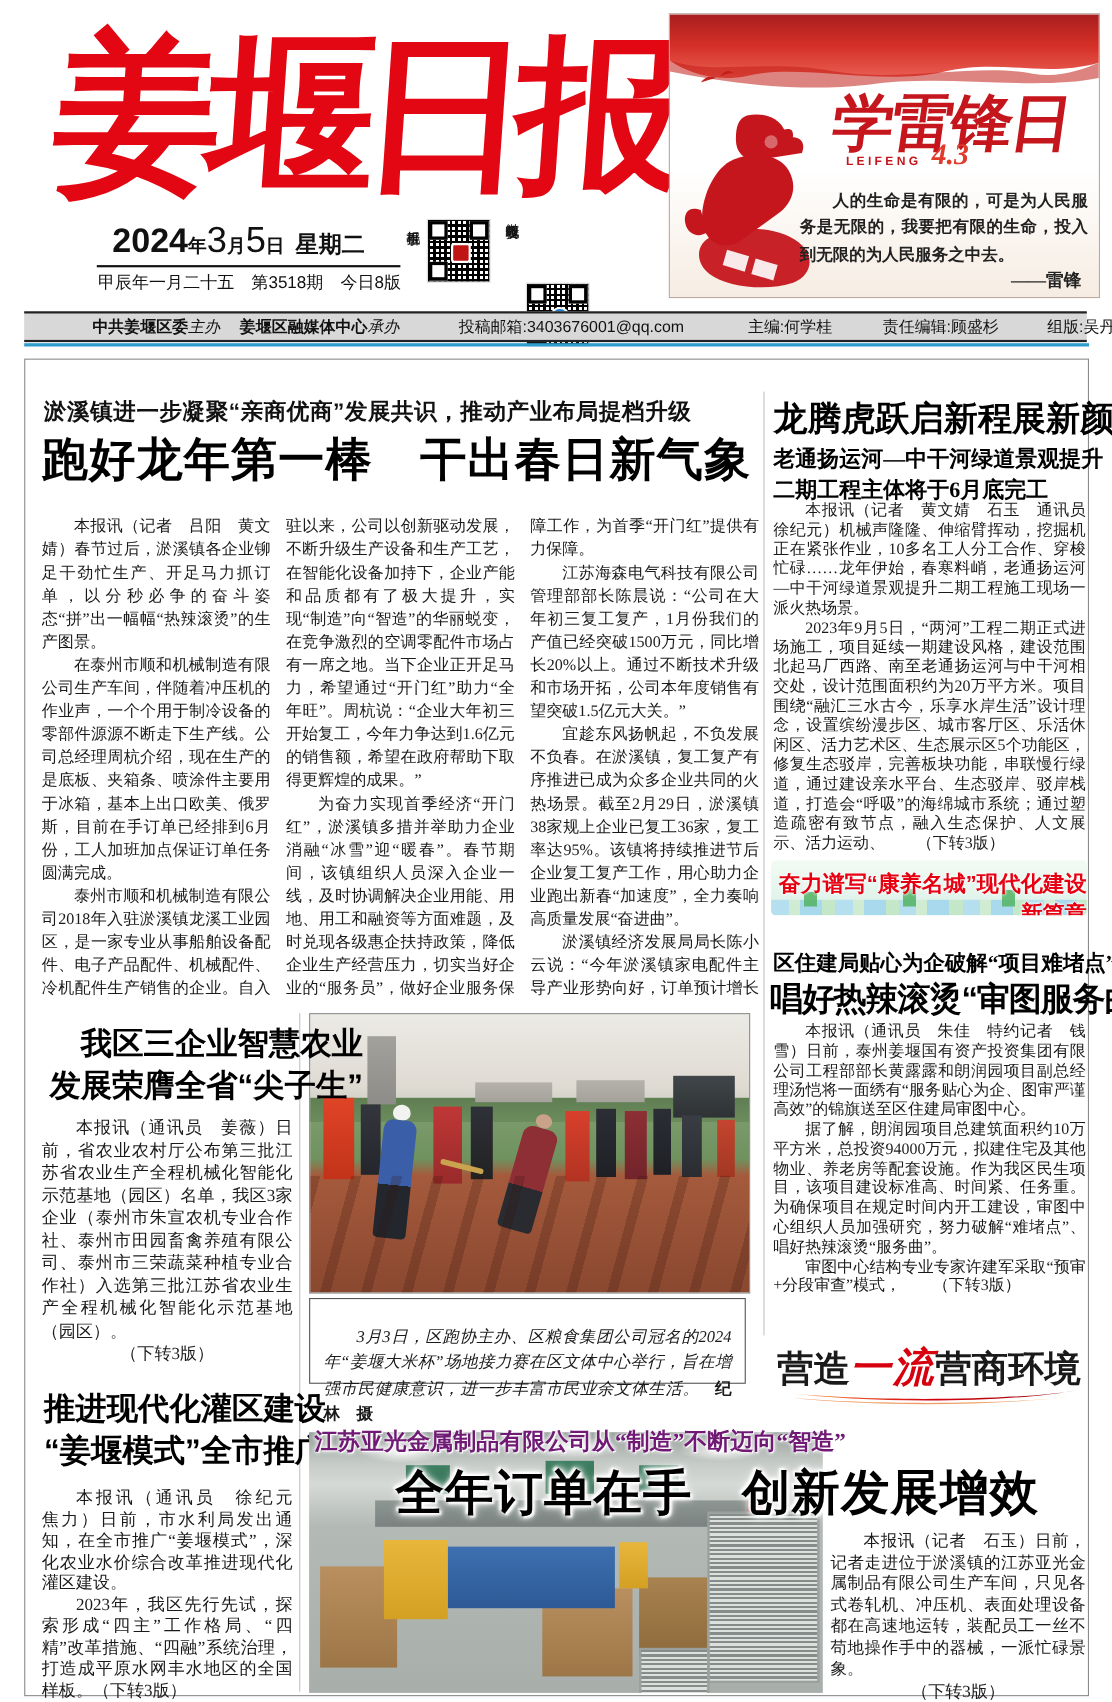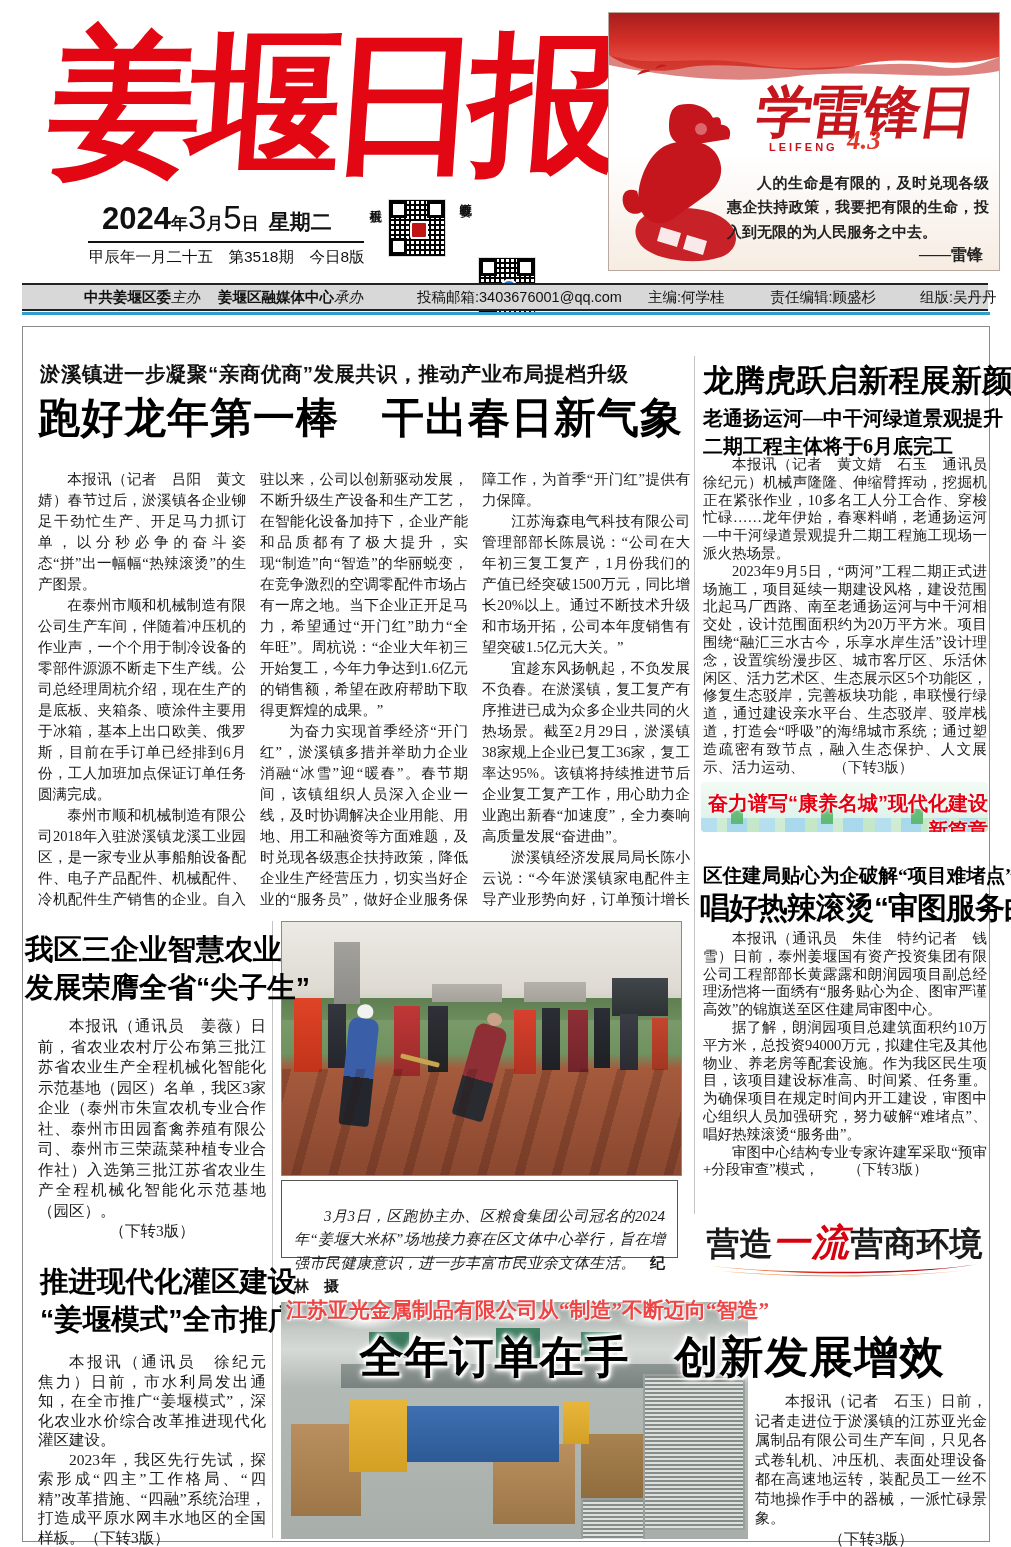--- a/index.html
+++ b/index.html
@@ -117,28 +117,28 @@
   .runner-red::before{content:"";position:absolute;left:8px;top:-13px;width:15px;height:13px;
      border-radius:50%;background:#caa189;}
   .baton{position:absolute;left:118px;top:136px;width:40px;height:5px;background:#c9a34e;
      transform:rotate(14deg);border-radius:2px;}
   .caption-box{left:281px;top:1180px;width:397px;height:78px;border:1px solid #555;padding:24px 12px;
      box-sizing:border-box;}
   .caption-box p{font-size:15px;line-height:1.55;font-style:italic;}
   .caption-box .credit{font-weight:bold;font-style:normal;margin-left:14px;}
 
   
-  .l1-title{left:25px;top:930px;font-size:28.5px;font-weight:900;line-height:1.34;color:#000;white-space:nowrap;}
+  .l1-title{left:45px;top:930px;font-size:28.5px;font-weight:900;line-height:1.34;color:#000;white-space:nowrap;text-align:right;}
   .l1-body{left:38px;top:1016px;width:228px;font-size:15.5px;line-height:20.5px;}
   .turn-line{text-align:center;text-indent:0;font-size:15.5px;}
   .l2-title{left:40px;top:1262px;font-size:28.5px;font-weight:900;line-height:1.34;color:#000;white-space:nowrap;}
   .l2-body{left:38px;top:1352px;width:228px;font-size:15.5px;line-height:19.5px;}
 
   
-  .b-kicker{left:286px;top:1296px;font-size:21px;font-weight:900;color:#ef4444;white-space:nowrap;
+  .b-kicker{left:286px;top:1296px;font-size:21px;font-weight:900;color:#701a75;white-space:nowrap;
      text-shadow:0 0 4px #fff,0 0 4px #fff,1px 1px 0 #fff;}
   .photo-factory{left:281px;top:1302px;width:467px;height:237px;overflow:hidden;background:
       radial-gradient(ellipse at center,rgba(255,255,255,.95),rgba(255,255,255,0) 60%) 40px 6px/90px 24px no-repeat,
       radial-gradient(ellipse at center,rgba(255,255,255,.95),rgba(255,255,255,0) 60%) 190px 2px/100px 24px no-repeat,
       radial-gradient(ellipse at center,rgba(255,255,255,.9),rgba(255,255,255,0) 60%) 330px 6px/90px 22px no-repeat,
       linear-gradient(#3f7f62,#2f6b50) 88px 30px/40px 26px no-repeat,
       linear-gradient(#3f7f62,#2f6b50) 215px 26px/44px 30px no-repeat,
       linear-gradient(#46856a,#356f55) 300px 30px/36px 24px no-repeat,
       linear-gradient(#b04448,#8c3236) 398px 60px/17px 40px no-repeat,
       linear-gradient(#8e9693,#798280) 60px 62px/360px 24px no-repeat,
@@ -206,31 +206,31 @@
         <path d="M50,46 C70,38 92,42 100,56 C108,70 104,84 92,94 L56,120 C40,130 26,122 22,106 C18,88 30,54 50,46 Z"></path>
         <path d="M20,92 C10,88 4,94 6,104 C8,114 18,118 26,112 Z"></path>
         <path d="M30,116 C60,104 96,108 112,124 C124,136 120,152 104,158 C80,166 44,162 28,150 C14,139 16,122 30,116 Z" opacity="0.95"></path>
         <path d="M44,128 l20,6 -4,14 -20,-6 Z M70,136 l20,6 -4,14 -20,-6 Z" fill="#fff" opacity="0.9"></path>
         <circle cx="84" cy="30" r="6" fill="#fff" opacity="0.35"></circle>
       </g>
     </svg>
     <div class="abs lf-title">学雷锋日</div>
     <div class="abs lf-en sans">LEIFENG</div>
     <div class="abs lf-35">4.3</div>
-    <p class="abs lf-quote">人的生命是有限的，及时兑现各级惠企扶持政策，我要把有限的生命，投入到无限的为人民服务之中去。</p>
+    <p class="abs lf-quote">人的生命是有限的，可是为人民服务是无限的，我要把有限的生命，投入到无限的为人民服务之中去。</p>
     <div class="abs lf-attr">——雷锋</div>
   </div>
 
   <div class="abs info-bar sans">
     <b style="margin-left:62px;font-family:Liberation Serif, serif;">中共姜堰区委</b>
     <span style="font-family:'Liberation Serif',serif;font-style:italic;">主办</span>
     <b style="margin-left:18px;">姜堰区融媒体中心</b>
     <span style="font-family:'Liberation Serif',serif;font-style:italic;">承办</span>
     <span style="margin-left:54px;">投稿邮箱:3403676001@qq.com</span>
-    <span style="margin-left:26px;">主编:何学桂</span>
+    <span style="margin-left:58px;">主编:何学桂</span>
     <span style="margin-left:46px;">责任编辑:顾盛杉</span>
     <span style="margin-left:44px;">组版:吴丹丹</span>
   </div>
   <div class="abs blue-rule"></div>
 
   <div class="abs content-frame"></div>
   <div class="abs vrule1"></div>
   <div class="abs vrule2"></div>
 
   <div class="abs lead-kicker sans">淤溪镇进一步凝聚“亲商优商”发展共识，推动产业布局提档升级</div>

